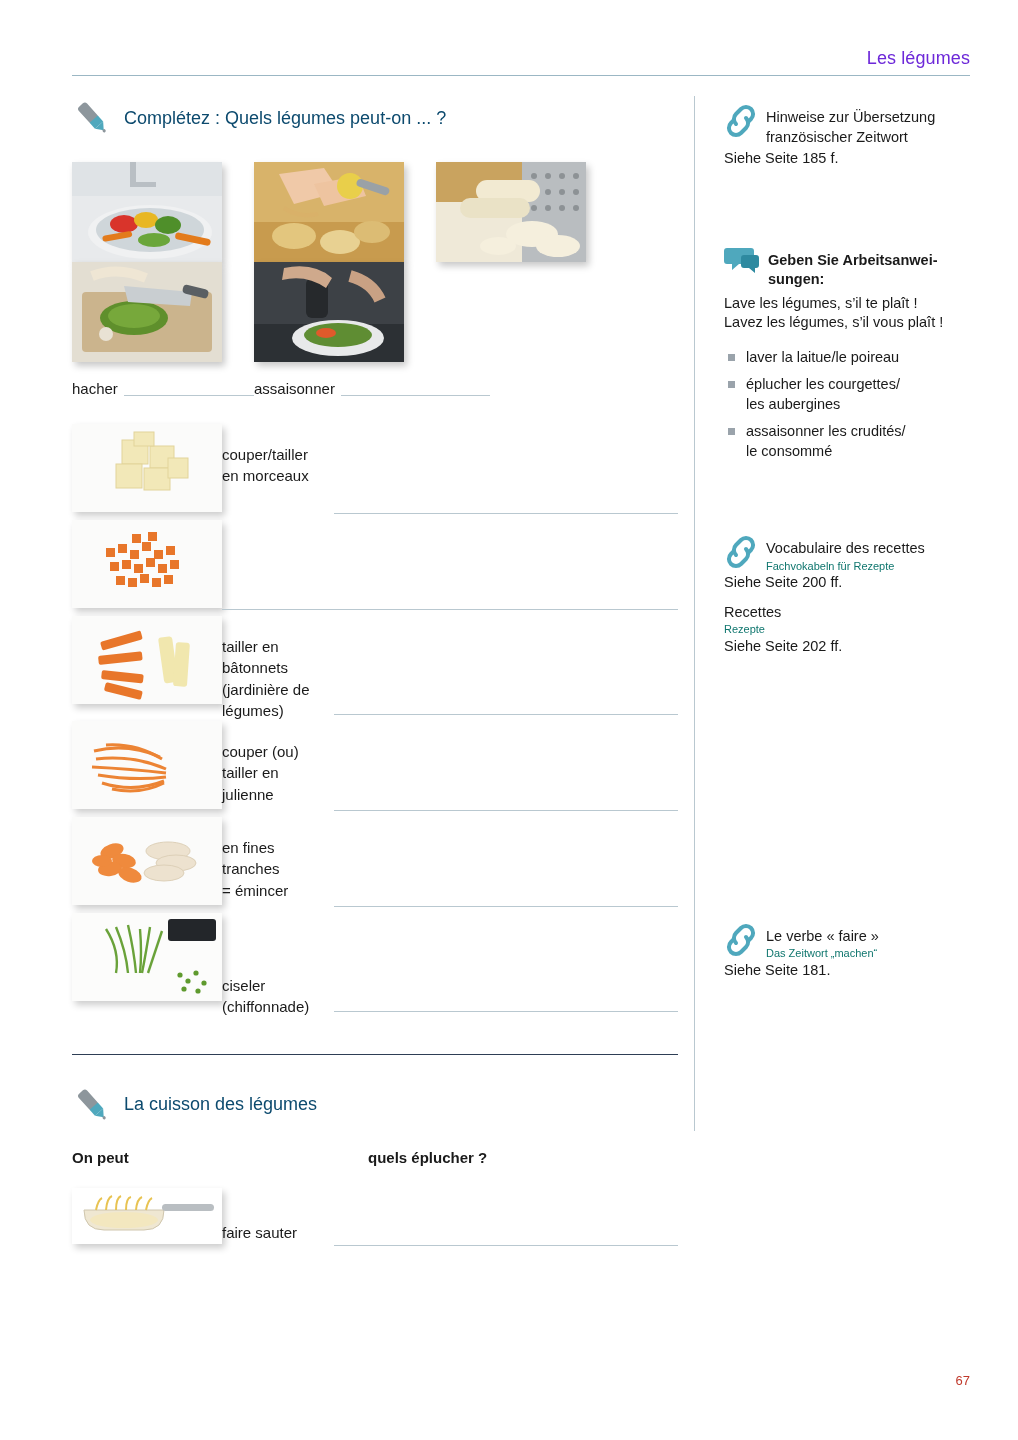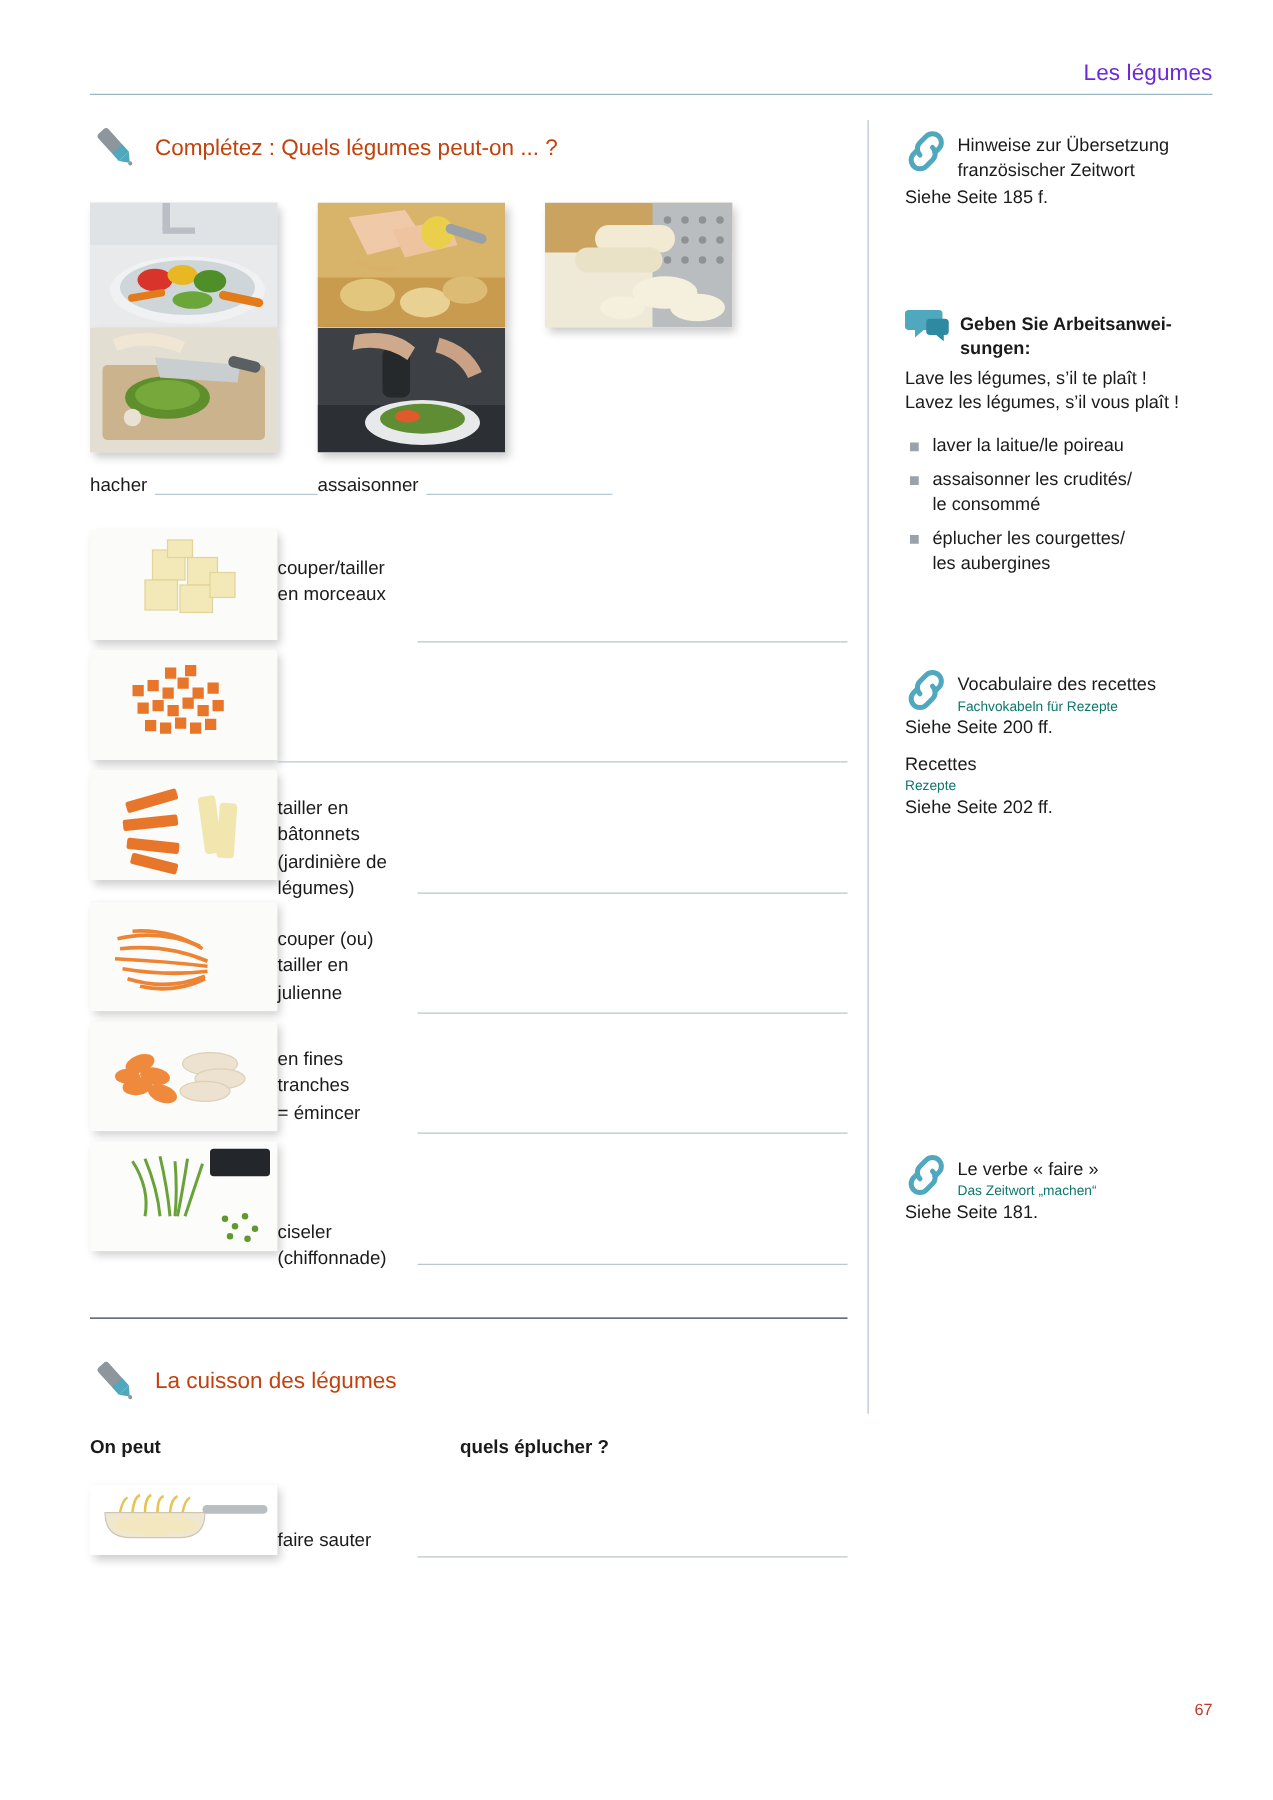--- a/index.html
+++ b/index.html
@@ -48,21 +48,21 @@
 
   
   .sec-head {
     display: flex;
     align-items: center;
     gap: 12px;
     margin-bottom: 24px;
   }
   .sec-head .sec-title {
     font-size: 18px;
-    color: #c2410c;
+    color: #0c4a6e;
     font-weight: 500;
   }
   .pencil-icon { width: 40px; height: 40px; flex: 0 0 40px; }
 
   
   .photo-row {
     display: flex;
     gap: 32px;
   }
   .photo-cell { width: 150px; }
@@ -170,21 +170,21 @@
   .bullets li:before {
     content: "";
     position: absolute;
     left: 4px; top: 7px;
     width: 7px; height: 7px;
     background: #9aa3ab;
   }
 
   .page-num {
     position: absolute;
-    right: 48px; bottom: 65px;
+    right: 48px; bottom: 52px;
     font-size: 13px;
     color: #c0392b;
   }
 </style>
 </head>
 <body>
 
 <div class="page-header">
   <span class="hdr-text">Les légumes</span>
 </div>
@@ -535,24 +535,24 @@
           <path d="M3 3 h24 a3 3 0 0 1 3 3 v10 a3 3 0 0 1 -3 3 h-12 l-7 6 v-6 h-5 a3 3 0 0 1 -3 -3 v-10 a3 3 0 0 1 3 -3 z" fill="#4fa8bd"></path>
           <path d="M20 10 h12 a3 3 0 0 1 3 3 v7 a3 3 0 0 1 -3 3 h-1 v5 l-6 -5 h-5 a3 3 0 0 1 -3 -3 v-7 a3 3 0 0 1 3 -3 z" fill="#2e8aa0"></path>
         </svg>
       </span>
       <div class="side-txt bold" style="padding-top:6px">Geben Sie Arbeitsanwei-sungen:</div>
     </div>
     <div class="side-txt" style="margin-top:4px">Lave les légumes, s’il te plaît !</div>
     <div class="side-txt">Lavez les légumes, s’il vous plaît !</div>
     <ul class="bullets">
       <li style="white-space:pre-line">laver la laitue/le poireau</li>
+      <li style="white-space:pre-line">éplucher les courgettes/
+les aubergines</li>
       <li style="white-space:pre-line">assaisonner les crudités/
 le consommé</li>
-      <li style="white-space:pre-line">éplucher les courgettes/
-les aubergines</li>
     </ul>
   </div>
 
   <div class="side-block" style="margin-top:78px">
     <div class="side-row">
       <span class="link-icon">
         <svg viewBox="0 0 34 34">
           <g stroke="#4fa8bd" stroke-width="4" fill="none" stroke-linecap="round">
             <path d="M12 20 a7 7 0 0 1 0 -10 l5 -5 a7 7 0 0 1 10 10 l-3 3"></path>
             <path d="M22 14 a7 7 0 0 1 0 10 l-5 5 a7 7 0 0 1 -10 -10 l3 -3"></path>

